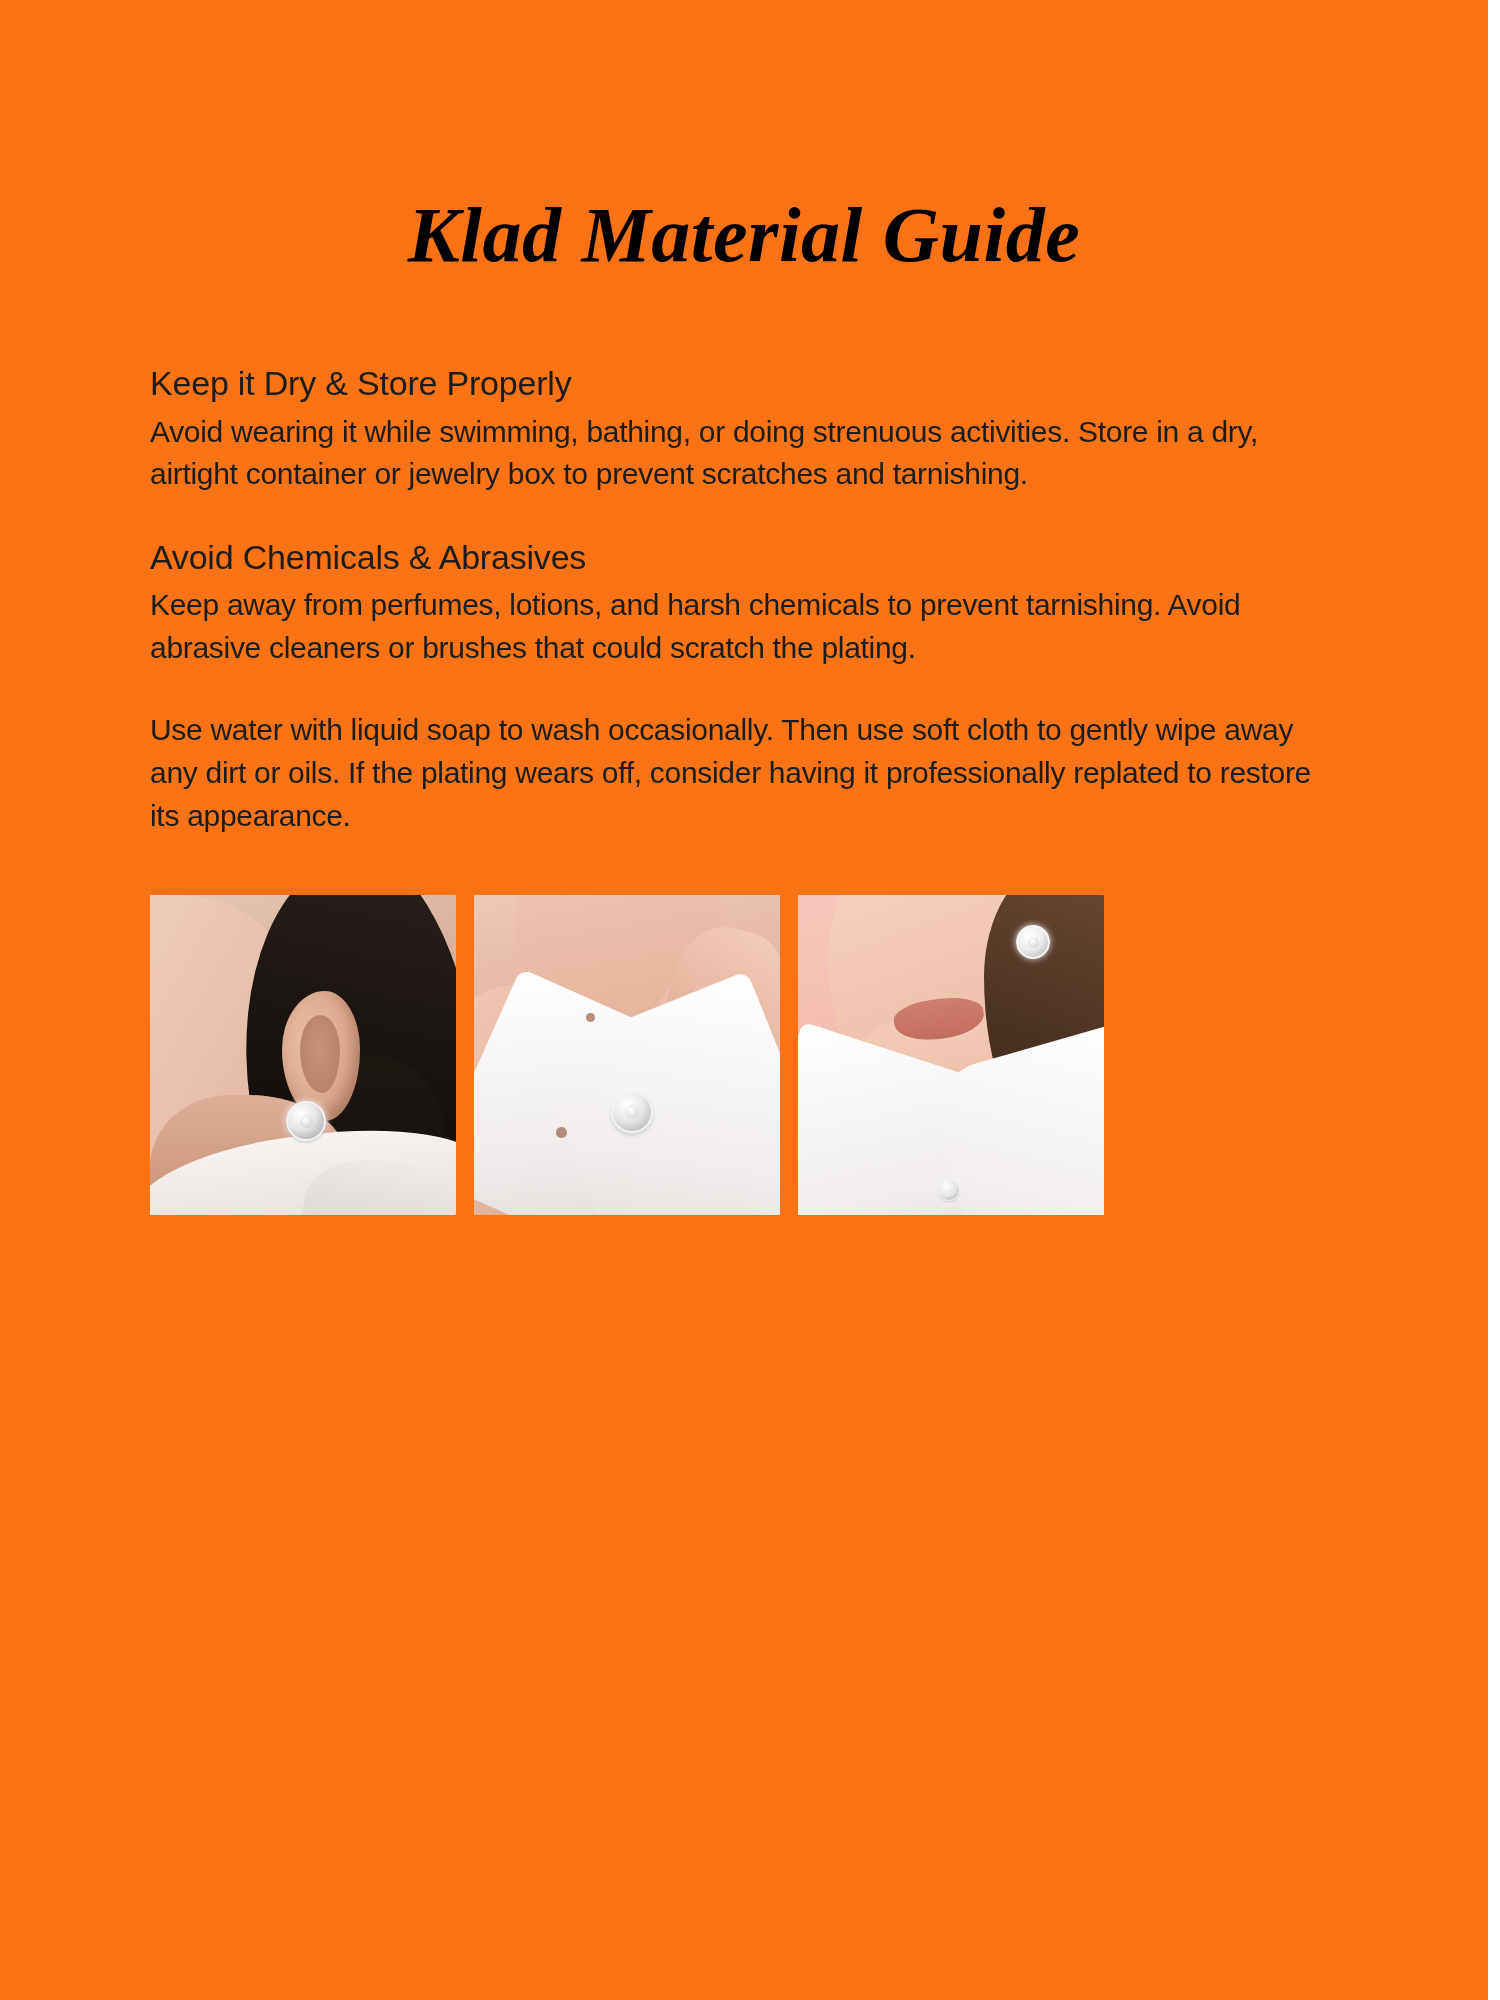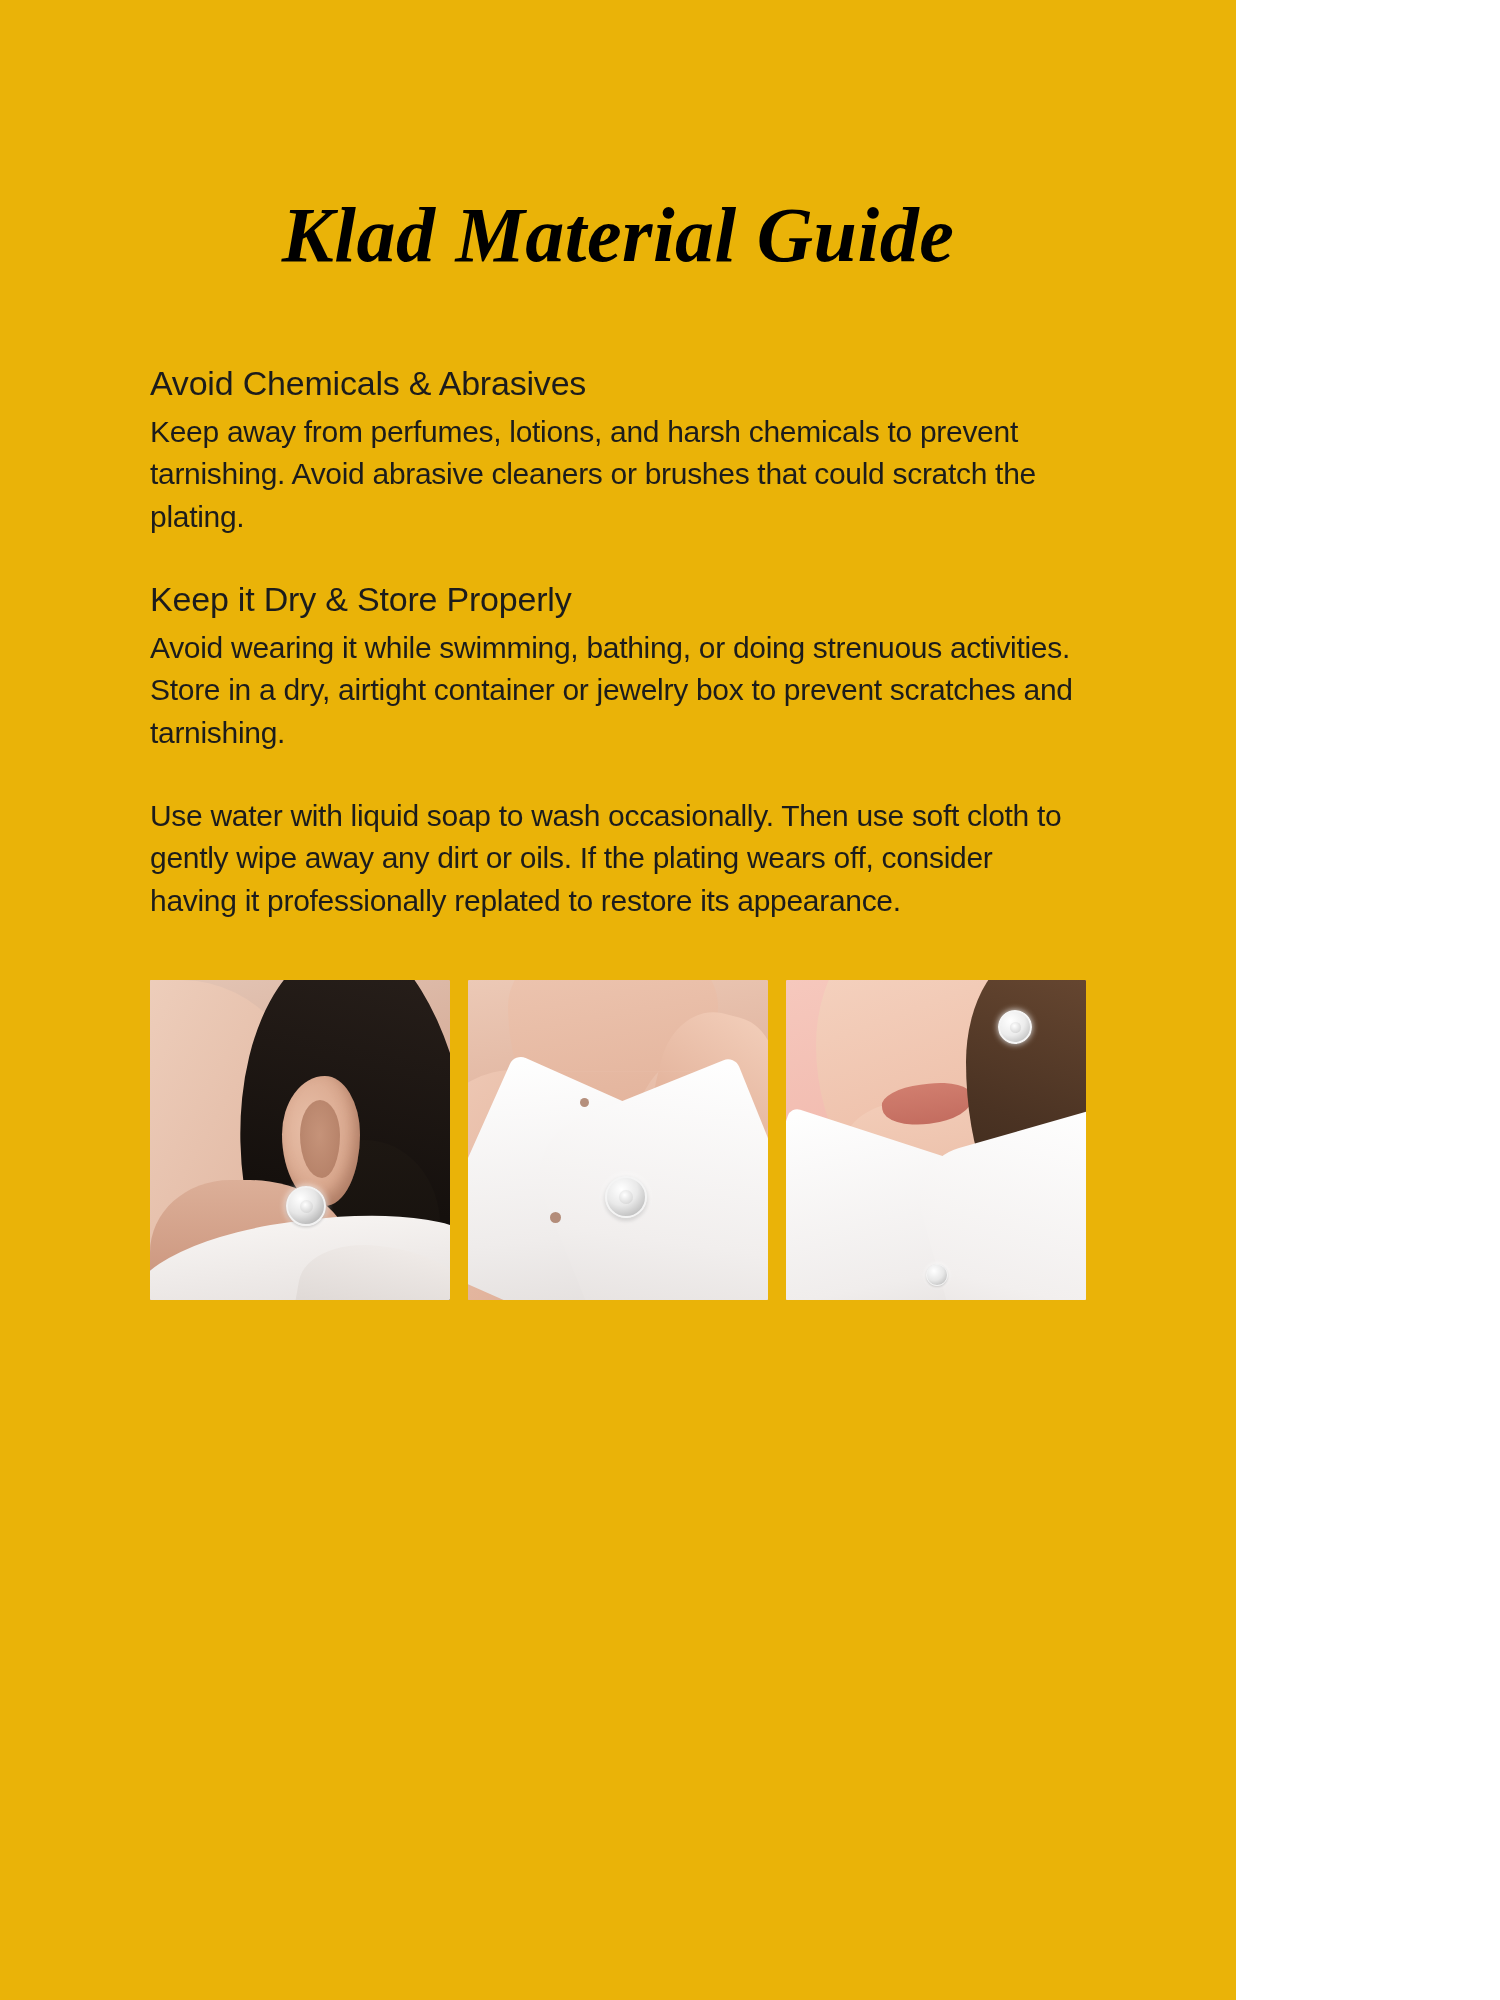--- a/index.html
+++ b/index.html
@@ -9,23 +9,23 @@
   }
   body {
     width: 1500px;
     height: 2000px;
     font-family: "Liberation Sans", sans-serif;
     color: #1a1a1a;
     overflow: hidden;
   }
   .page {
     position: relative;
-    width: 1236px;
+    width: 1488px;
     height: 2000px;
-    background: #eab308;
+    background: #f97316;
     box-sizing: border-box;
   }
   .title {
     font-family: "Liberation Serif", serif;
     font-style: italic;
     font-weight: 700;
     font-size: 78px;
     text-align: center;
     letter-spacing: 0.5px;
     color: #000000;
@@ -332,27 +332,27 @@
 </head>
 <body>
 
 <div class="page">
 
   <h1 class="title">Klad Material Guide</h1>
 
   <div class="content">
 
     <div class="section">
+      <p class="section-heading">Keep it Dry &amp; Store Properly</p>
+      <p class="section-body">Avoid wearing it while swimming, bathing, or doing strenuous activities. Store in a dry, airtight container or jewelry box to prevent scratches and tarnishing.</p>
+    </div>
+
+    <div class="section">
       <p class="section-heading">Avoid Chemicals &amp; Abrasives</p>
       <p class="section-body">Keep away from perfumes, lotions, and harsh chemicals to prevent tarnishing. Avoid abrasive cleaners or brushes that could scratch the plating.</p>
-    </div>
-
-    <div class="section">
-      <p class="section-heading">Keep it Dry &amp; Store Properly</p>
-      <p class="section-body">Avoid wearing it while swimming, bathing, or doing strenuous activities. Store in a dry, airtight container or jewelry box to prevent scratches and tarnishing.</p>
     </div>
 
     <div class="section">
       <p class="section-body">Use water with liquid soap to wash occasionally. Then use soft cloth to gently wipe away any dirt or oils. If the plating wears off, consider having it professionally replated to restore its appearance.</p>
     </div>
 
     <div class="section">
     </div>
 
   </div>

